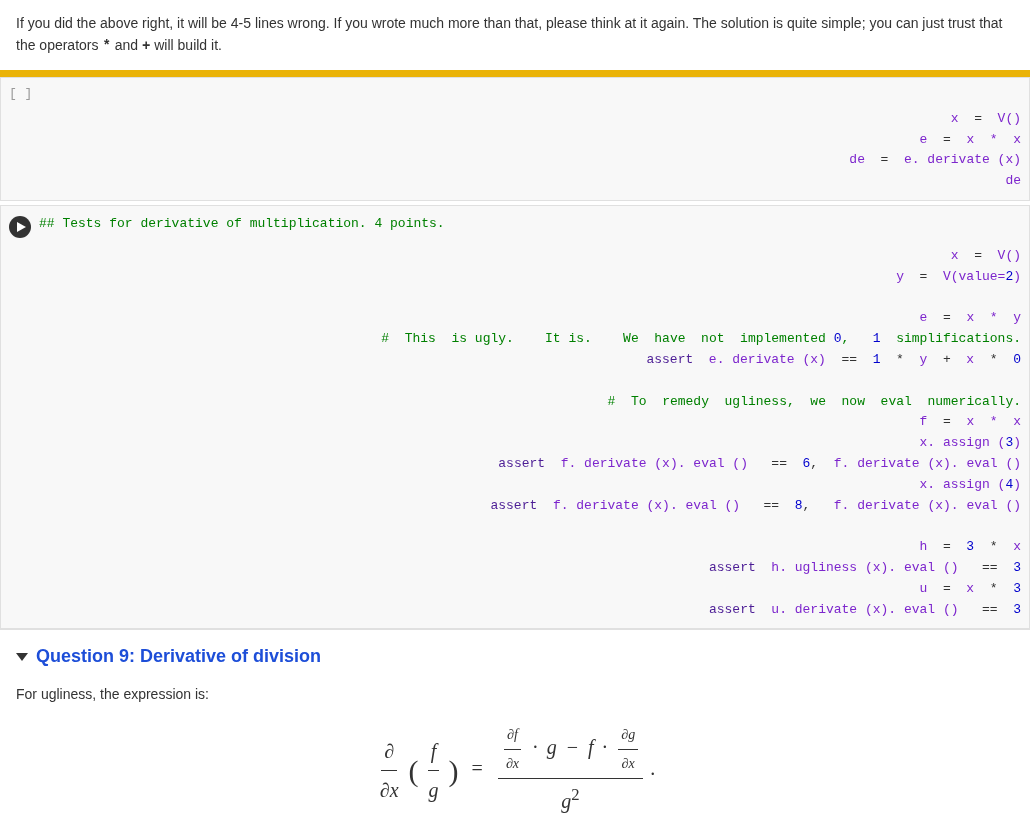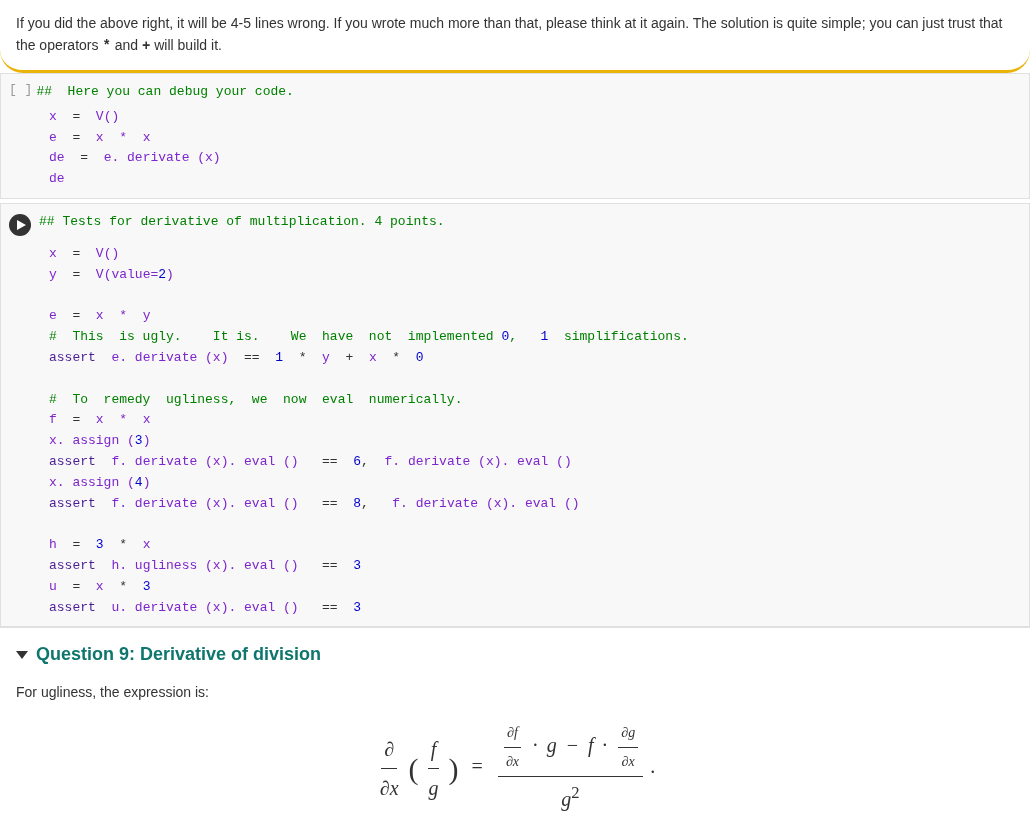--- a/index.html
+++ b/index.html
@@ -7,24 +7,23 @@
       font-family: -apple-system, BlinkMacSystemFont, 'Segoe UI', sans-serif;
       font-size: 14px;
       background: #fff;
       color: #333;
       width: 1030px;
     }
 
     .top-note {
       padding: 12px 16px;
       background: #fff;
-      border-bottom: 3px solid #eab308;
+      border-bottom: 7px solid #eab308;
       line-height: 1.6;
       font-size: 14px;
-      border-radius: 23px;
     }
     .top-note code {
       font-family: 'Courier New', monospace;
       background: transparent;
       color: #333;
     }
     .operator {
       color: #c0392b;
       font-weight: bold;
     }
@@ -72,20 +71,21 @@
       white-space: pre;
     }
 
     .code-area {
       padding: 8px 8px 8px 48px;
       font-family: 'Courier New', monospace;
       font-size: 13px;
       line-height: 1.6;
       white-space: pre;
       background: #f8f8f8;
+      text-align: right;
     }
 
     .kw-green { color: #008000; }
     .kw-purple { color: #7d26cd; }
     .kw-assert { color: #4c1d95; }
     .num-blue { color: #0000cd; }
 
     .section-divider {
       padding: 16px 16px 8px 16px;
       display: flex;
@@ -97,21 +97,21 @@
       width: 0;
       height: 0;
       border-left: 6px solid transparent;
       border-right: 6px solid transparent;
       border-top: 8px solid #333;
       display: inline-block;
     }
     .section-title {
       font-size: 18px;
       font-weight: 600;
-      color: #0f766e;
+      color: #1d4ed8;
     }
 
     .section-body {
       padding: 8px 16px 16px 16px;
       line-height: 1.7;
       font-size: 14px;
     }
 
     .math-display {
       text-align: center;
@@ -137,23 +137,20 @@
 </head>
 <body>
 
 <div class="top-note">
   <span>If you did the above right, it will be 4-5 lines wrong. If you wrote much more than that, please think at it again. The solution is quite simple; you can just trust that the operators <code class="operator">*</code> and <code class="operator">+</code> will build it.</span>
 </div>
 
 <div class="cell">
   <div class="cell-header">
     <span class="cell-bracket">[ ]</span>
-    <span style="font-family:'Courier New',monospace;font-size:13px;padding-top:2px;">
-      <span class="kw-green">##&nbsp; Here you can debug your code.</span>
-    </span>
   </div>
   <div class="code-area"><span class="kw-purple">x</span>  =  <span class="kw-purple">V()</span>
 <span class="kw-purple">e</span>  =  <span class="kw-purple">x  *  x</span>
 <span class="kw-purple">de</span>  =  <span class="kw-purple">e. derivate (x)</span>
 <span class="kw-purple">de</span></div>
 </div>
 
 <div class="cell" style="margin-top:4px;">
   <div class="cell-header">
     <button class="cell-run-btn">

